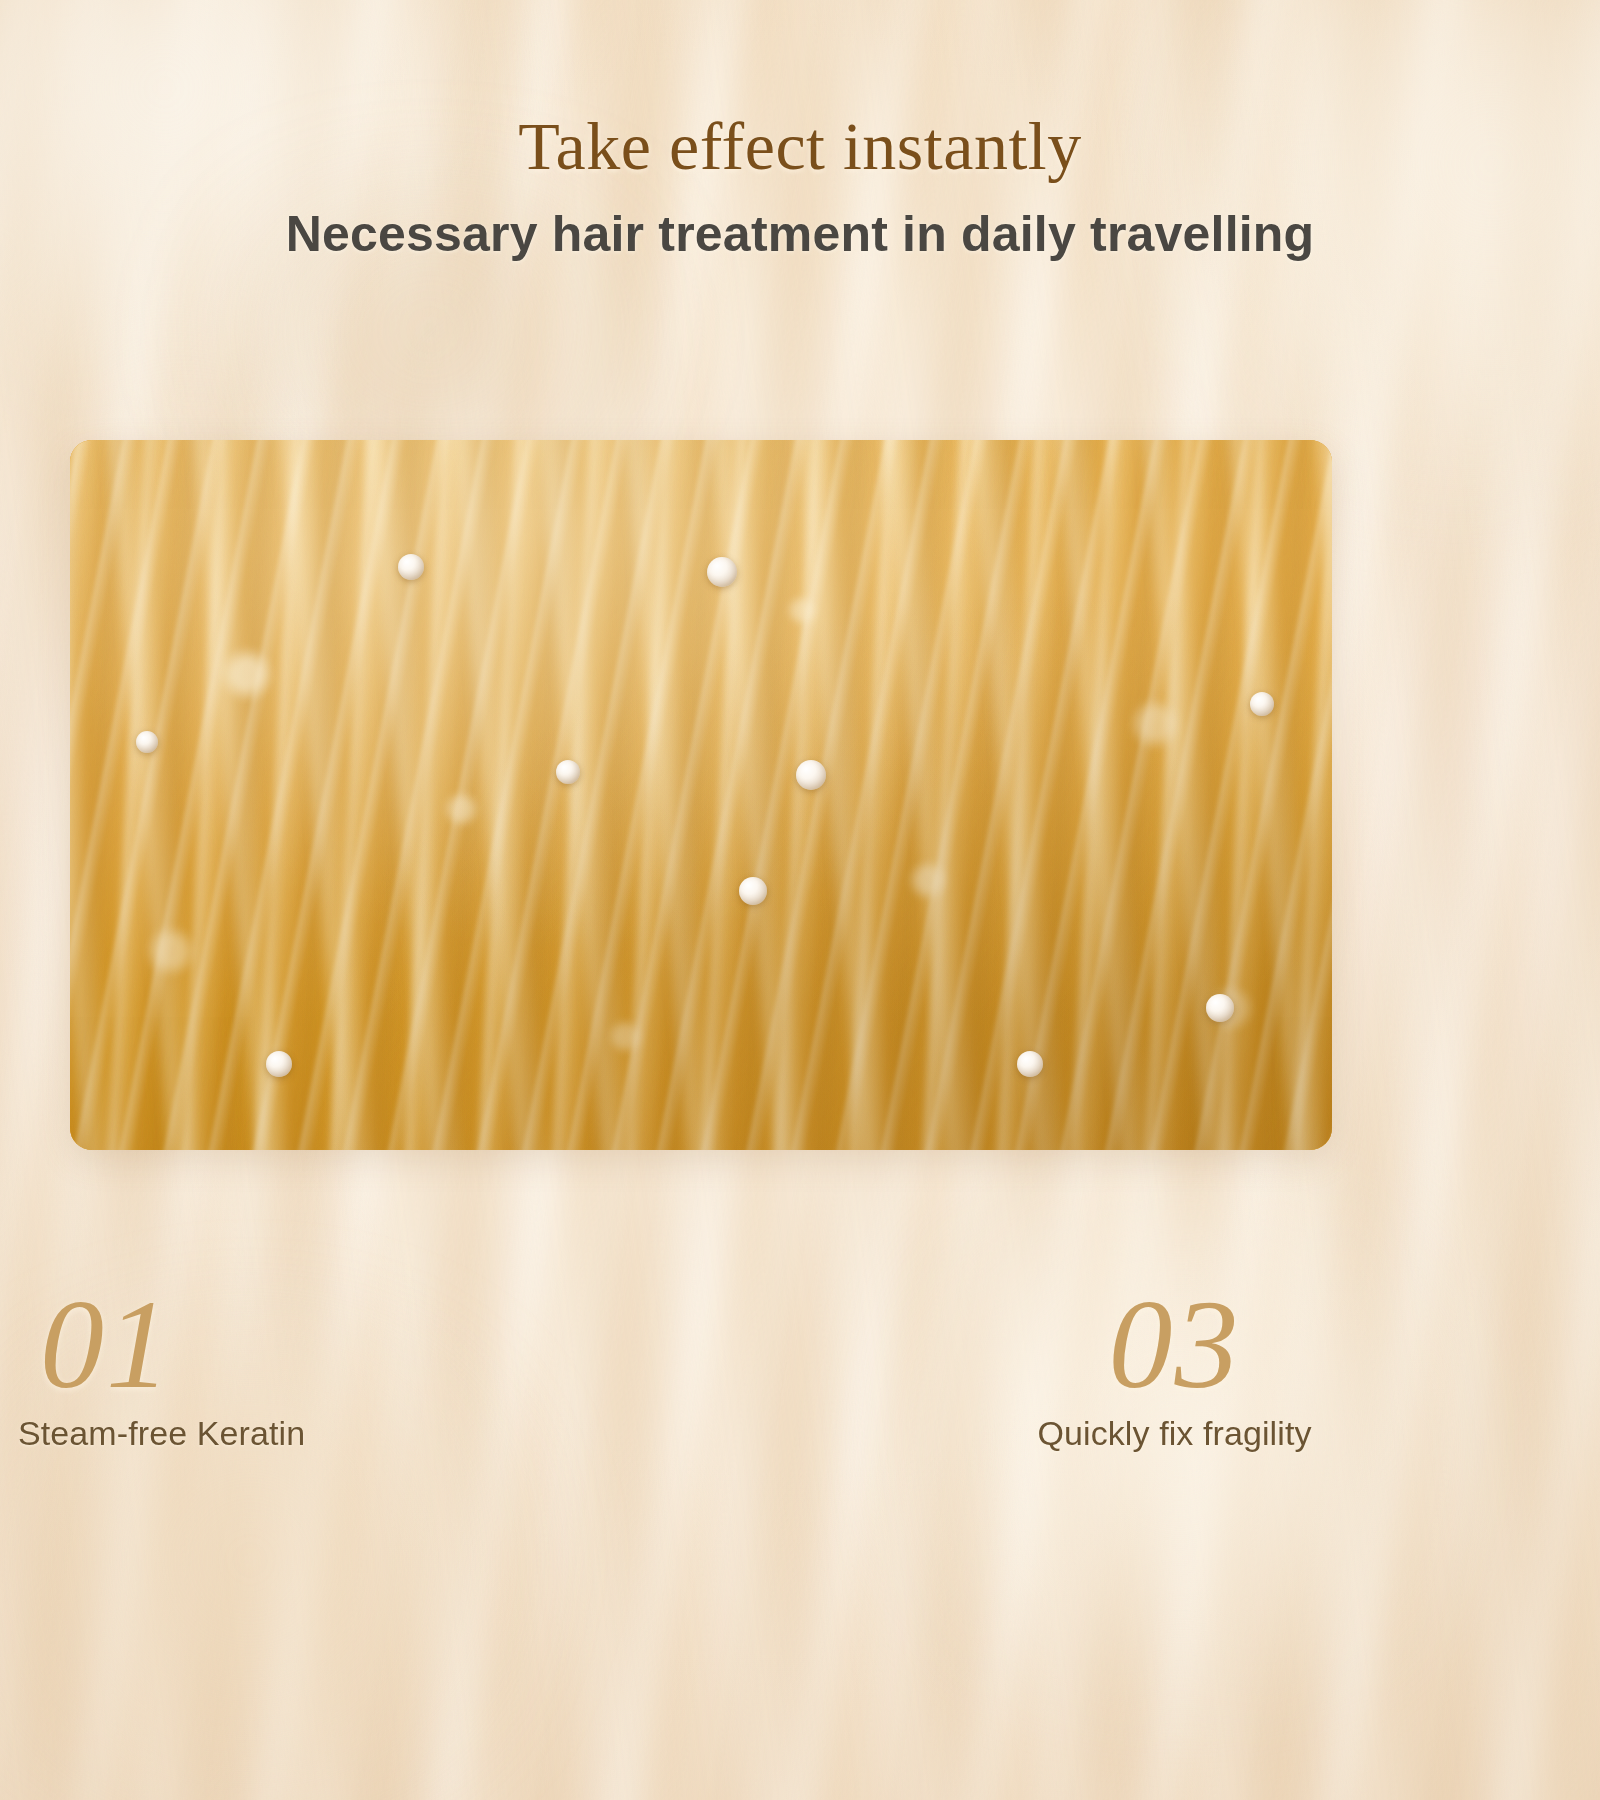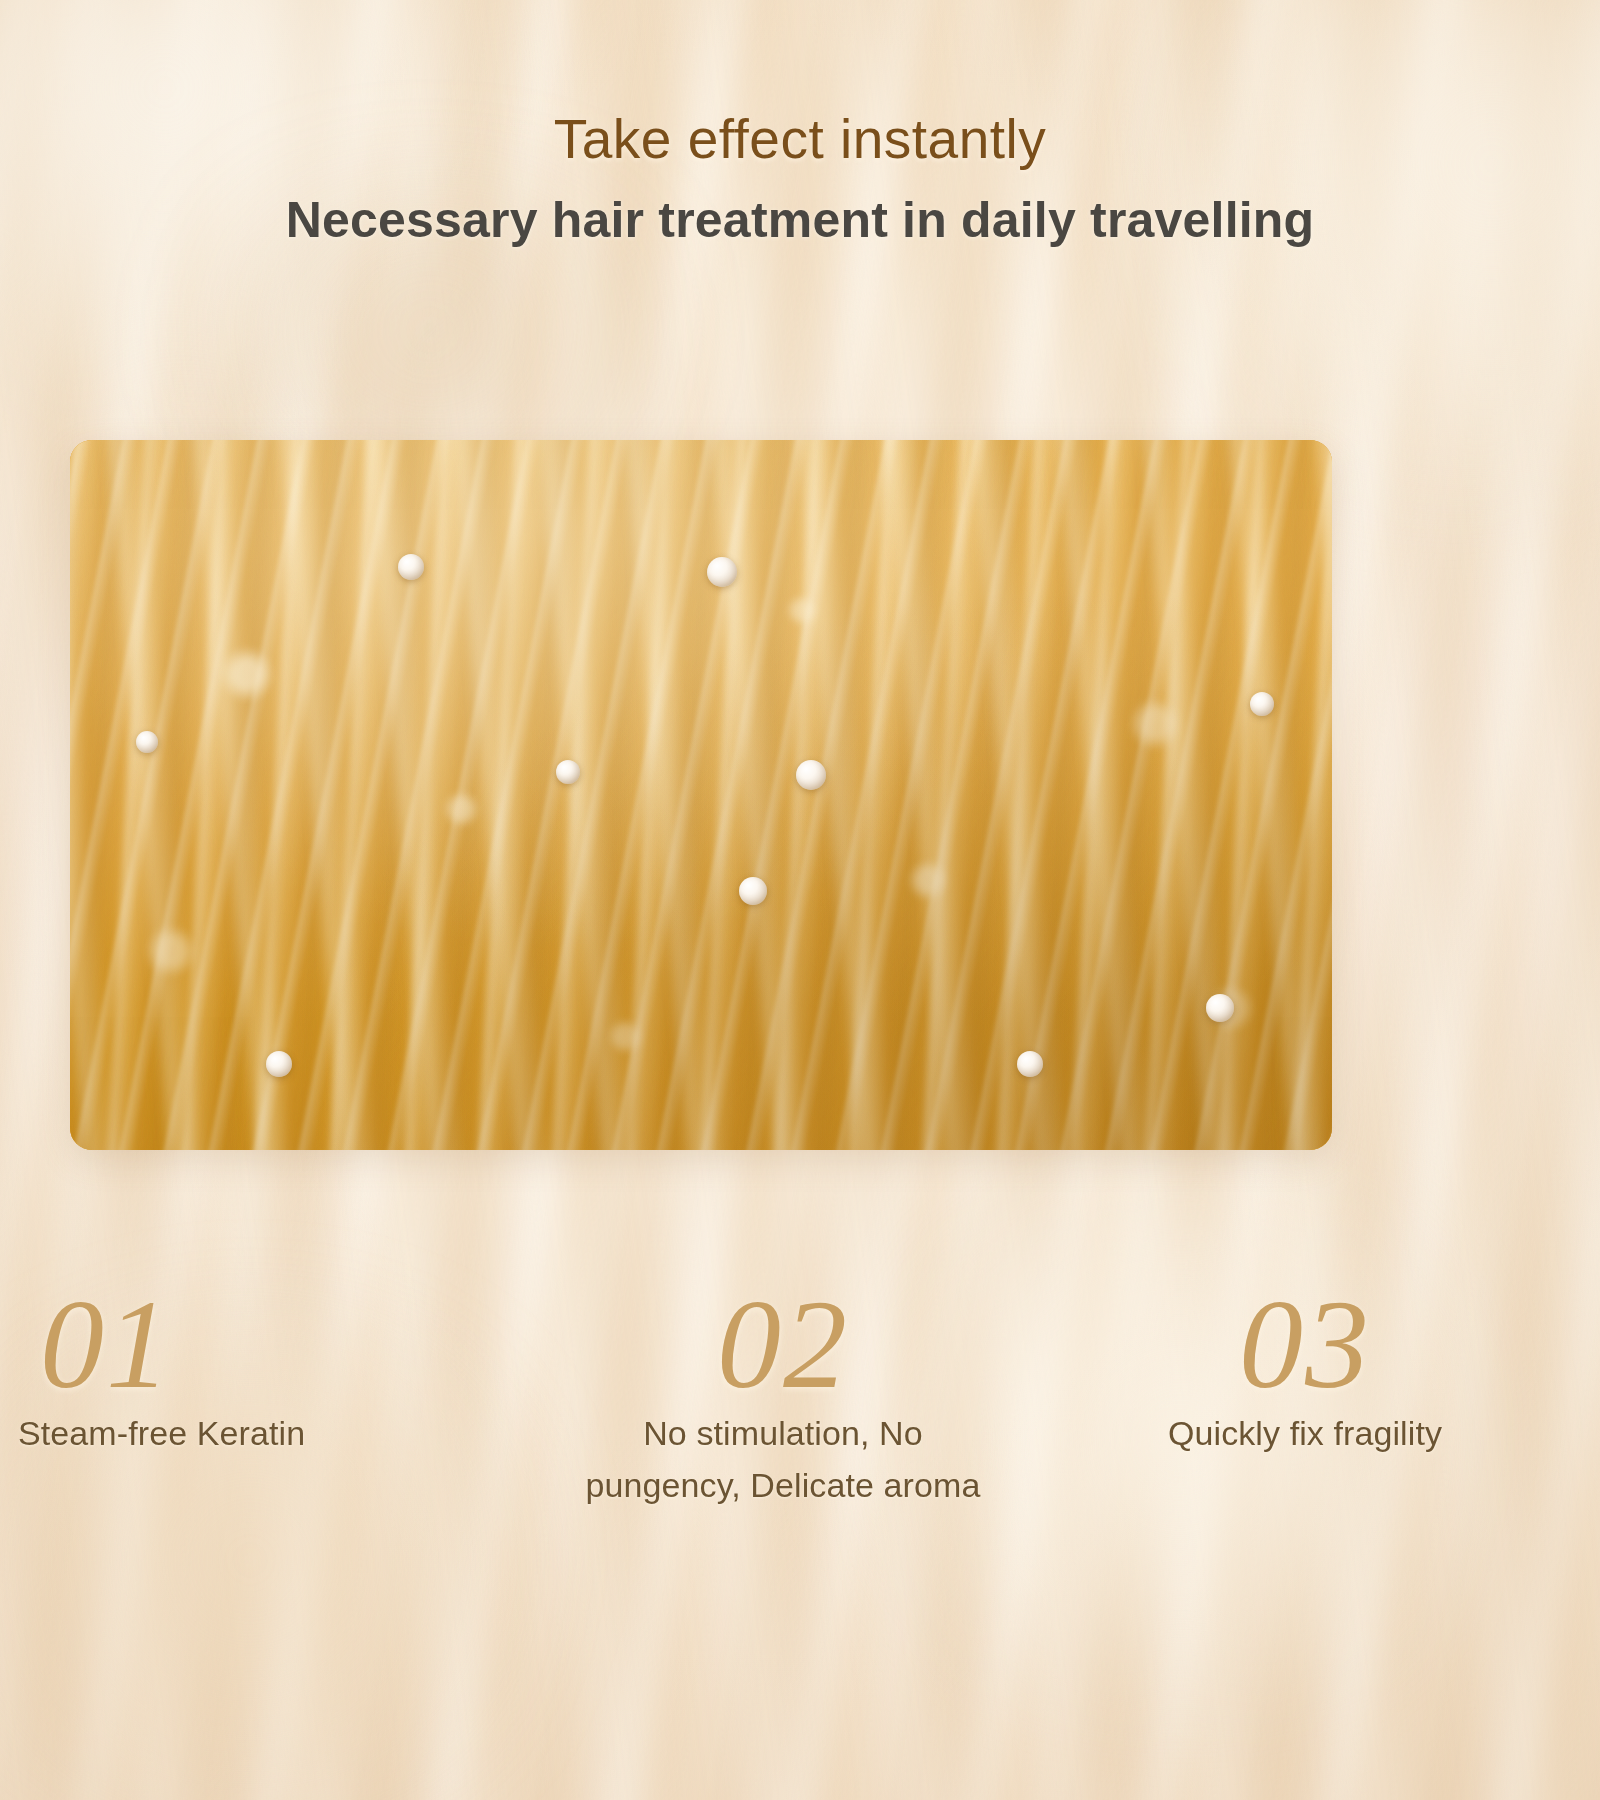--- a/index.html
+++ b/index.html
@@ -64,26 +64,27 @@
     position:absolute; inset:0;
     background:radial-gradient(ellipse at 50% 42%, rgba(255,255,255,0) 48%, rgba(218,186,146,0.22) 100%);
   }
 
   
   .header {
     position:absolute; left:0; right:0; top:110px;
     text-align:center; z-index:5;
   }
   .headline {
-    font-size:55px;
+    font-size:68px;
     font-weight:400;
     letter-spacing:0.5px;
     color:#7A4F1B;
     line-height:1.08;
     text-shadow:0 2px 5px rgba(255,245,228,0.85);
+    font-family:Liberation Serif, serif;
   }
   .subhead {
     margin-top:22px;
     font-size:50px;
     font-weight:700;
     color:#4A4742;
     letter-spacing:0.2px;
     line-height:1.18;
     text-shadow:0 1px 4px rgba(255,248,234,0.7);
   }
@@ -243,27 +244,20 @@
 
 <div class="features">
 
   <div class="feature f1">
     <div class="feature-num">01</div>
     <div class="feature-text">
       <div>Steam-free Keratin</div>
     </div>
   </div>
 
-  <div class="feature f2">
-    <div class="feature-num">02</div>
-    <div class="feature-text">
-      <div>No stimulation, No</div>
-      <div>pungency, Delicate aroma</div>
-    </div>
-  </div>
 
   <div class="feature f3">
     <div class="feature-num">03</div>
     <div class="feature-text">
       <div>Quickly fix fragility</div>
     </div>
   </div>
 
 </div>
 

